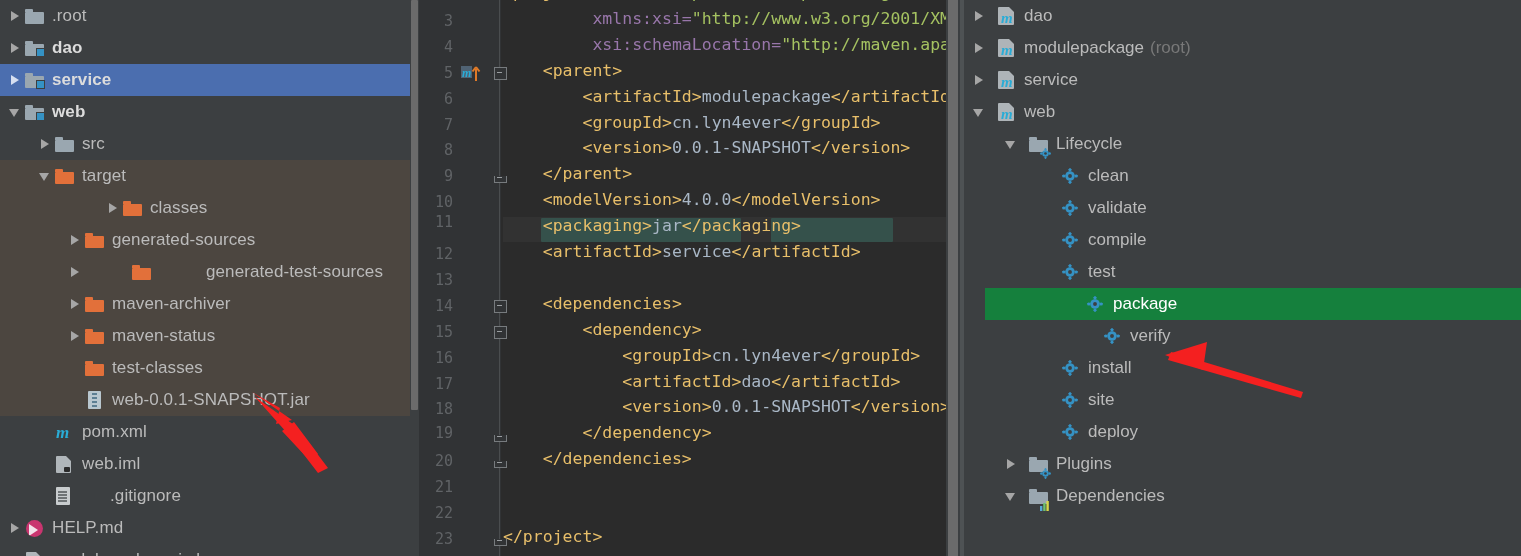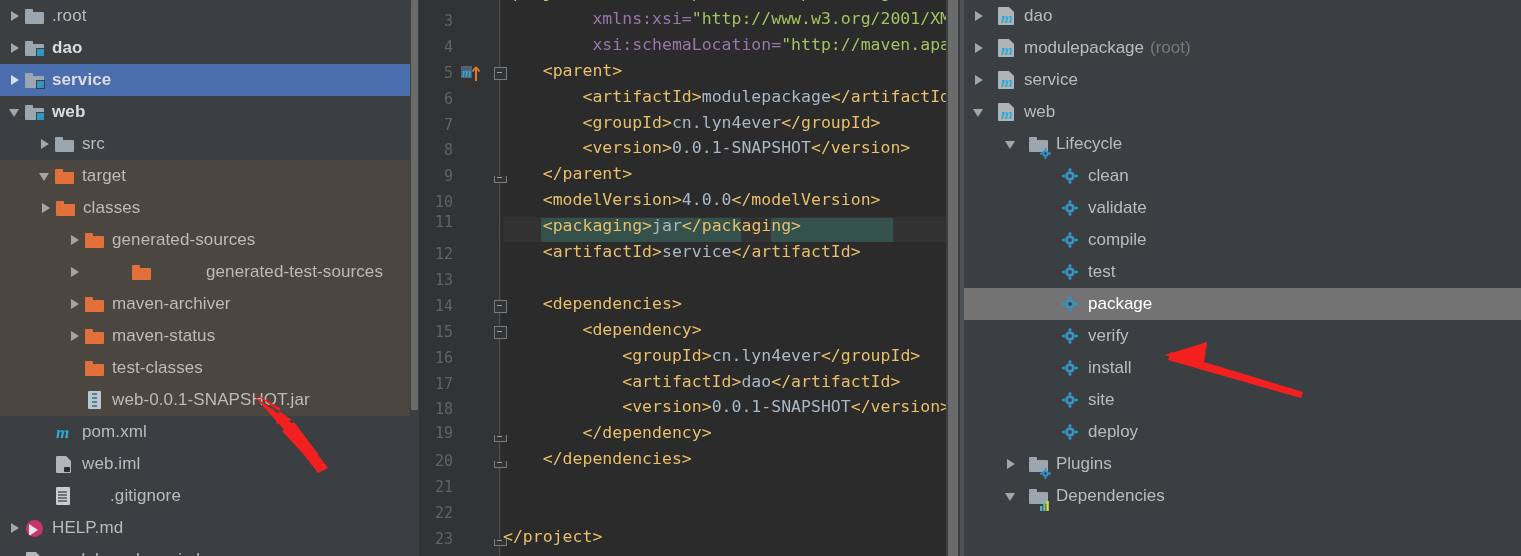--- a/index.html
+++ b/index.html
@@ -119,21 +119,21 @@
   .hl-line{position:absolute;left:0;right:0;height:25px;background:#323232;}
   .hl-match{position:absolute;height:24px;background:#35514b;border-radius:1px;}
   .ed-scroll{position:absolute;right:0;top:0;width:14px;height:100%;background:#3c3f41;}
   .ed-scroll .thumb{position:absolute;left:2px;top:0;width:10px;height:556px;background:#6b6b6b;}
 
   
   .maven{
     flex:1 1 auto;position:relative;background:#3c3f41;overflow:hidden;
   }
   .mrow{height:32px;display:flex;align-items:center;white-space:nowrap;font-size:17px;color:#bbbbbb;}
-  .mrow.sel{background:#737373;color:#ffffff;}
+  .mrow.sel{background:#15803d;color:#ffffff;margin-left:25px;}
   .mrow .mlbl{font-size:17px;}
   .mrow .root{color:#787878;margin-left:6px;}
   .mven-left{position:absolute;left:0;top:0;width:4px;height:100%;background:#4e5254;}
 
   
   .arrow{position:absolute;pointer-events:none;}
 </style>
 </head>
 <body>
 
@@ -197,21 +197,21 @@
         <div class="row excluded" style="padding-left: 36px;">
           <span class="tri down"></span>
           <span class="ico">
             <span class="fold orange">
               <span class="tab"></span>
               <span class="body"></span>
             </span>
           </span>
           <span class="lbl">target</span>
         </div>
-        <div class="row excluded" style="padding-left: 37px;">
+        <div class="row excluded" style="padding-left: 104px;">
           <span class="tri right"></span>
           <span class="ico">
             <span class="fold orange">
               <span class="tab"></span>
               <span class="body"></span>
             </span>
           </span>
           <span class="lbl">classes</span>
         </div>
         <div class="row excluded" style="padding-left: 66px;">
@@ -565,21 +565,21 @@
                 <rect x="0.51" y="6.72" width="2.56" height="2.56" rx="0.64" fill="#3592c4" transform="rotate(180 8 8)"></rect>
                 <rect x="2.33" y="2.33" width="2.56" height="2.56" rx="0.64" fill="#3592c4" transform="rotate(225 8 8)"></rect>
                 <rect x="6.72" y="0.51" width="2.56" height="2.56" rx="0.64" fill="#3592c4" transform="rotate(270 8 8)"></rect>
                 <rect x="11.11" y="2.33" width="2.56" height="2.56" rx="0.64" fill="#3592c4" transform="rotate(315 8 8)"></rect>
     <circle cx="8" cy="8" r="4.8" fill="#3592c4"></circle>
     <circle cx="8" cy="8" r="1.92" fill="#3c3f41"></circle>
               </svg></span>
           </span>
           <span class="mlbl">package</span>
         </div>
-        <div class="mrow" style="padding-left: 74px;">
+        <div class="mrow" style="padding-left: 116px;">
           <span class="tri none"></span>
           <span style="width: 8px;"></span>
           <span class="gearico">
             <span style="position:absolute;left:2px;top:2px"><svg width="16" height="16" viewBox="0 0 16 16">
                 <rect x="12.93" y="6.72" width="2.56" height="2.56" rx="0.64" fill="#3592c4" transform="rotate(0 8 8)"></rect>
                 <rect x="11.11" y="11.11" width="2.56" height="2.56" rx="0.64" fill="#3592c4" transform="rotate(45 8 8)"></rect>
                 <rect x="6.72" y="12.93" width="2.56" height="2.56" rx="0.64" fill="#3592c4" transform="rotate(90 8 8)"></rect>
                 <rect x="2.33" y="11.11" width="2.56" height="2.56" rx="0.64" fill="#3592c4" transform="rotate(135 8 8)"></rect>
                 <rect x="0.51" y="6.72" width="2.56" height="2.56" rx="0.64" fill="#3592c4" transform="rotate(180 8 8)"></rect>
                 <rect x="2.33" y="2.33" width="2.56" height="2.56" rx="0.64" fill="#3592c4" transform="rotate(225 8 8)"></rect>

